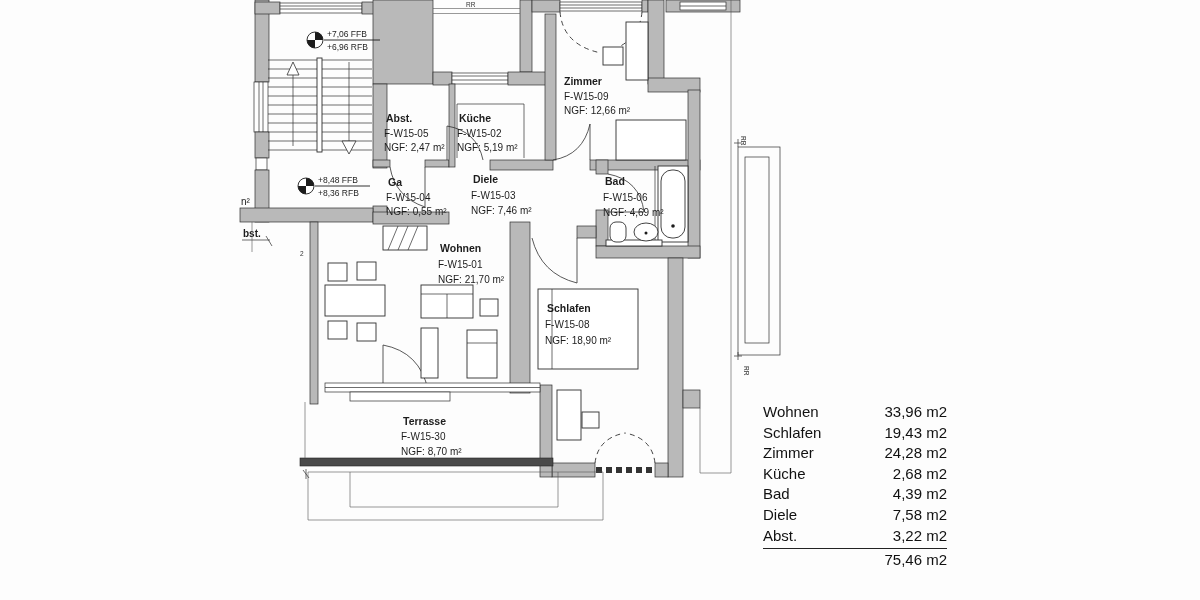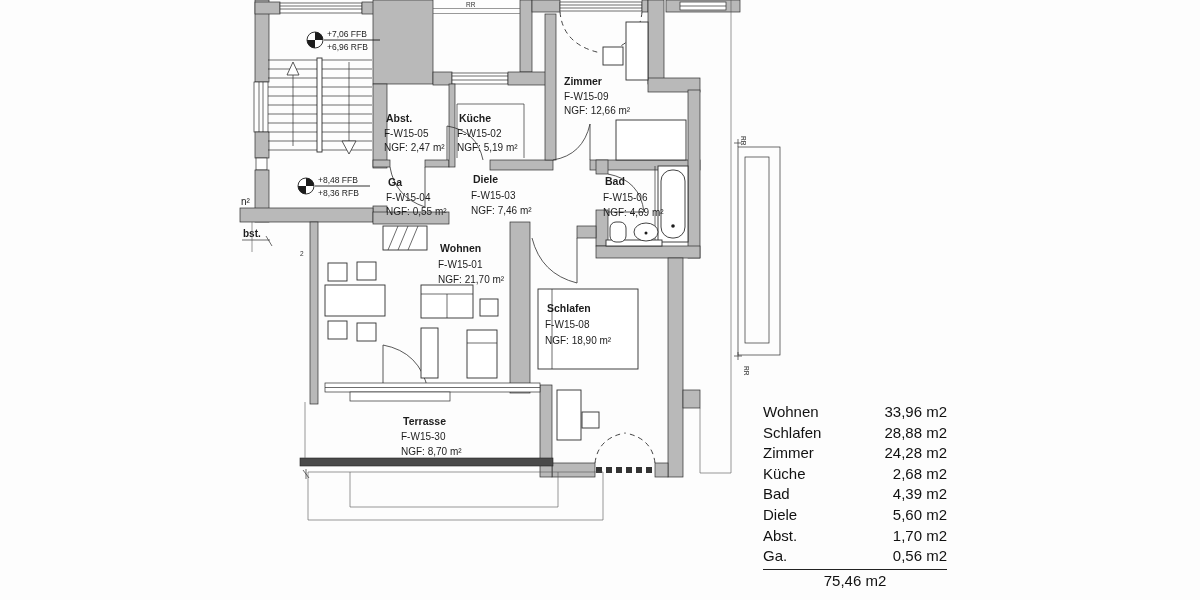--- a/index.html
+++ b/index.html
@@ -23,21 +23,21 @@
   .door{stroke:#2e2e2e;stroke-width:.8;fill:none;}
   .dash{stroke:#2e2e2e;stroke-width:.9;fill:none;stroke-dasharray:5 4;}
   .dashband{stroke:#333;stroke-width:6;fill:none;stroke-dasharray:6 4;}
 
   #area-table{
     position:absolute;left:763px;top:402px;width:184px;
     font-size:15px;color:#111;line-height:20.6px;
   }
   #area-table .trow{display:flex;justify-content:space-between;}
   #area-table .tdiv{border-top:1.6px solid #222;margin-top:2px;}
-  #area-table .ttotal{display:flex;justify-content:center;padding-top:1px;}
+  #area-table .ttotal{display:flex;justify-content:flex-end;padding-top:1px;}
 </style>
 </head>
 <body>
 
 <svg id="plan" width="800" height="600" viewBox="0 0 800 600">
 
   <g>
 
     <rect class="wall" x="255" y="0" width="14" height="82"></rect>
     <rect class="win" x="254" y="82" width="14" height="50"></rect>
@@ -310,43 +310,39 @@
   </g>
 </svg>
 
 <div id="area-table">
   <div class="trow">
     <span>Wohnen</span>
     <span>33,96 m2</span>
   </div>
   <div class="trow">
     <span>Schlafen</span>
-    <span>28,88 m2</span>
+    <span>19,43 m2</span>
   </div>
   <div class="trow">
     <span>Zimmer</span>
     <span>24,28 m2</span>
   </div>
   <div class="trow">
     <span>Küche</span>
     <span>2,68 m2</span>
   </div>
   <div class="trow">
     <span>Bad</span>
     <span>4,39 m2</span>
   </div>
   <div class="trow">
     <span>Diele</span>
-    <span>5,60 m2</span>
+    <span>7,58 m2</span>
   </div>
   <div class="trow">
     <span>Abst.</span>
-    <span>1,70 m2</span>
-  </div>
-  <div class="trow">
-    <span>Ga.</span>
-    <span>0,56 m2</span>
+    <span>3,22 m2</span>
   </div>
   <div class="tdiv"></div>
   <div class="ttotal">
     <span>75,46 m2</span>
   </div>
 </div>
 
 </body></html>

